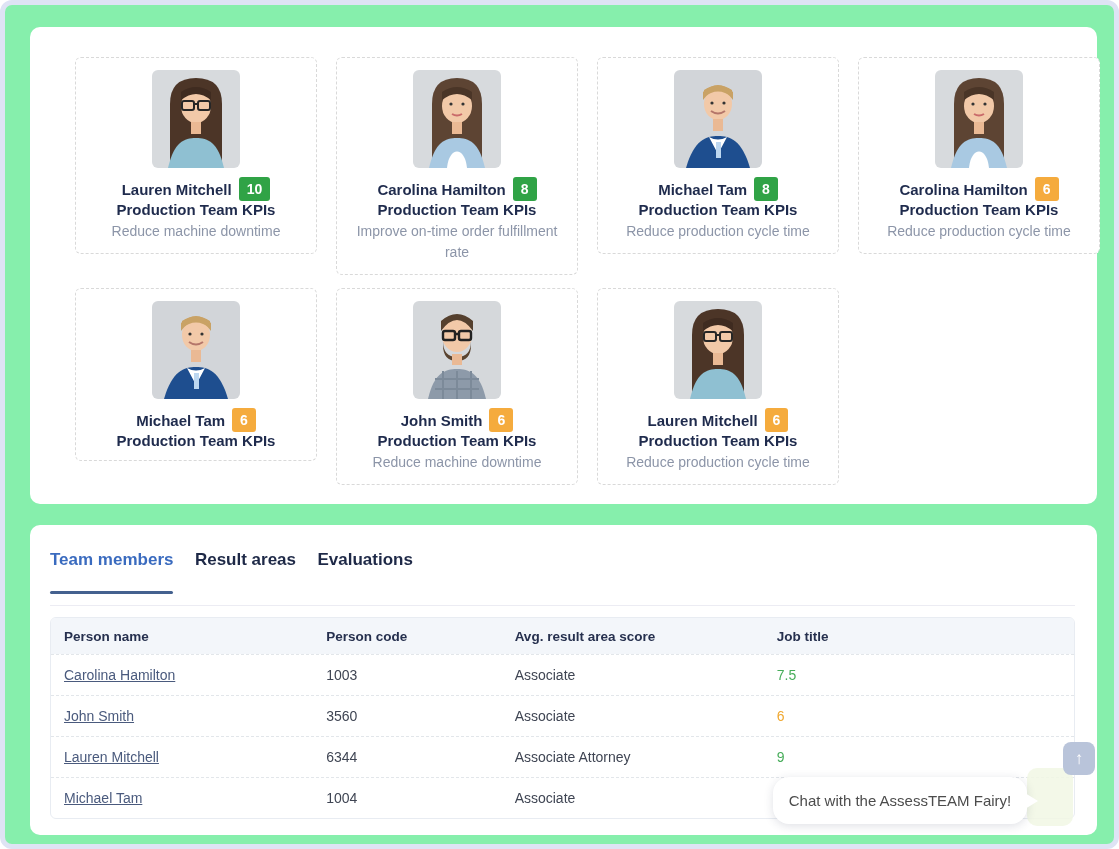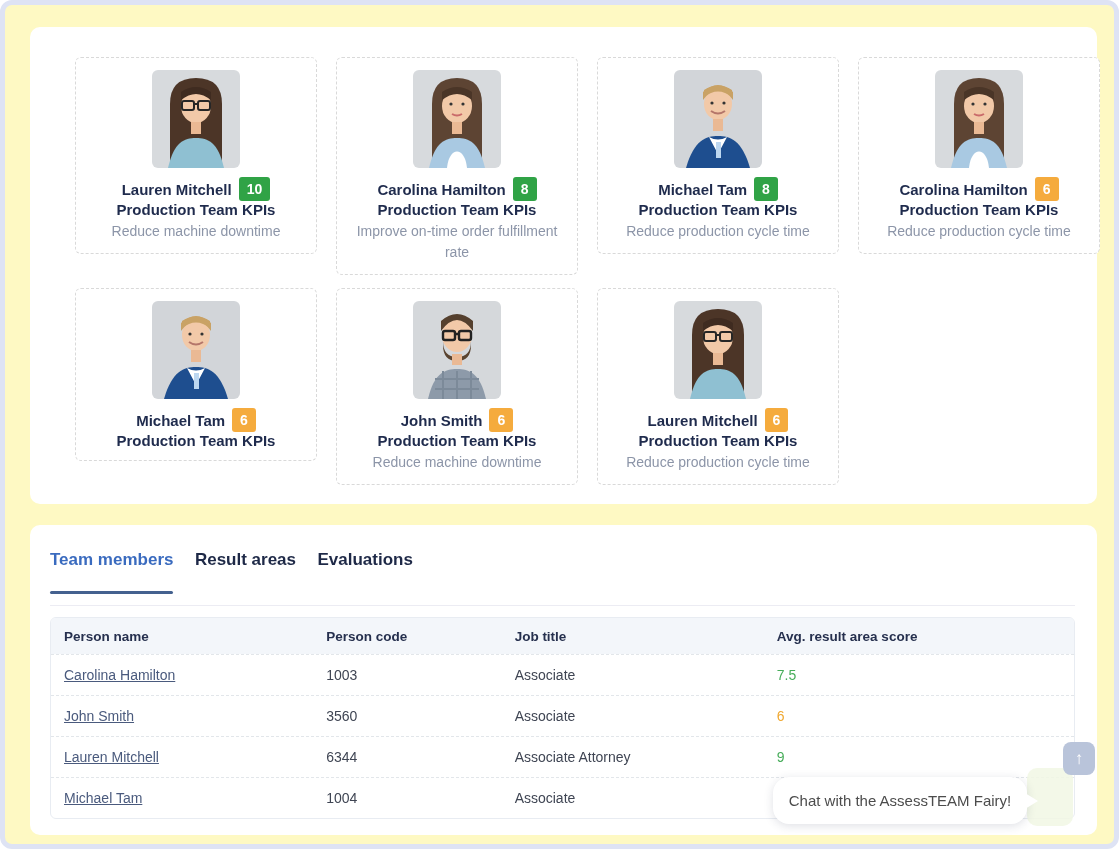--- a/index.html
+++ b/index.html
@@ -1,18 +1,18 @@
 <!DOCTYPE html>
 <html><head>
 <meta charset="utf-8">
 <style>
   * { box-sizing: border-box; margin: 0; padding: 0; }
   html,body { width:1119px; height:849px; background:#fff; font-family:"Liberation Sans","DejaVu Sans",sans-serif; }
   .frame { position:absolute; left:0; top:0; width:1119px; height:849px;
-           background:#fef9c3; border:5px solid #dee3f4; border-radius:12px; overflow:hidden; }
+           background:#86efac; border:5px solid #dee3f4; border-radius:12px; overflow:hidden; }
   .panel { position:absolute; background:#fff; border-radius:10px; }
   .panel-top    { left:25px; top:22px;  width:1067px; height:477px; }
   .panel-bottom { left:25px; top:520px; width:1067px; height:310px; }
 
   
   .cards { position:absolute; left:45px; top:30px; width:1032px;
            display:flex; flex-wrap:wrap; column-gap:19px; row-gap:13px; align-items:flex-start; }
   .kpi-card { width:242px; border:1px dashed #d9d9d9; border-radius:6px;
               padding:12px 10px 11px; text-align:center; background:#fff; }
   .avatar { display:block; width:88px; height:98px; border-radius:6px; margin:0 auto; }
@@ -209,22 +209,22 @@
   <div class="tabbar">
     <span class="tab active">Team members</span>
     <span class="tab">Result areas</span>
     <span class="tab">Evaluations</span>
   </div>
 
   <div class="table">
     <div class="trow thead">
       <span>Person name</span>
       <span>Person code</span>
+      <span>Avg. result area score</span>
       <span>Job title</span>
-      <span>Avg. result area score</span>
     </div>
     <div class="trow tbody-row">
       <span><a class="tlink">Carolina Hamilton</a></span>
       <span>1003</span>
       <span>Associate</span>
       <span class="tscore" style="color: rgb(71, 173, 90);">7.5</span>
     </div>
     <div class="trow tbody-row">
       <span><a class="tlink">John Smith</a></span>
       <span>3560</span>

